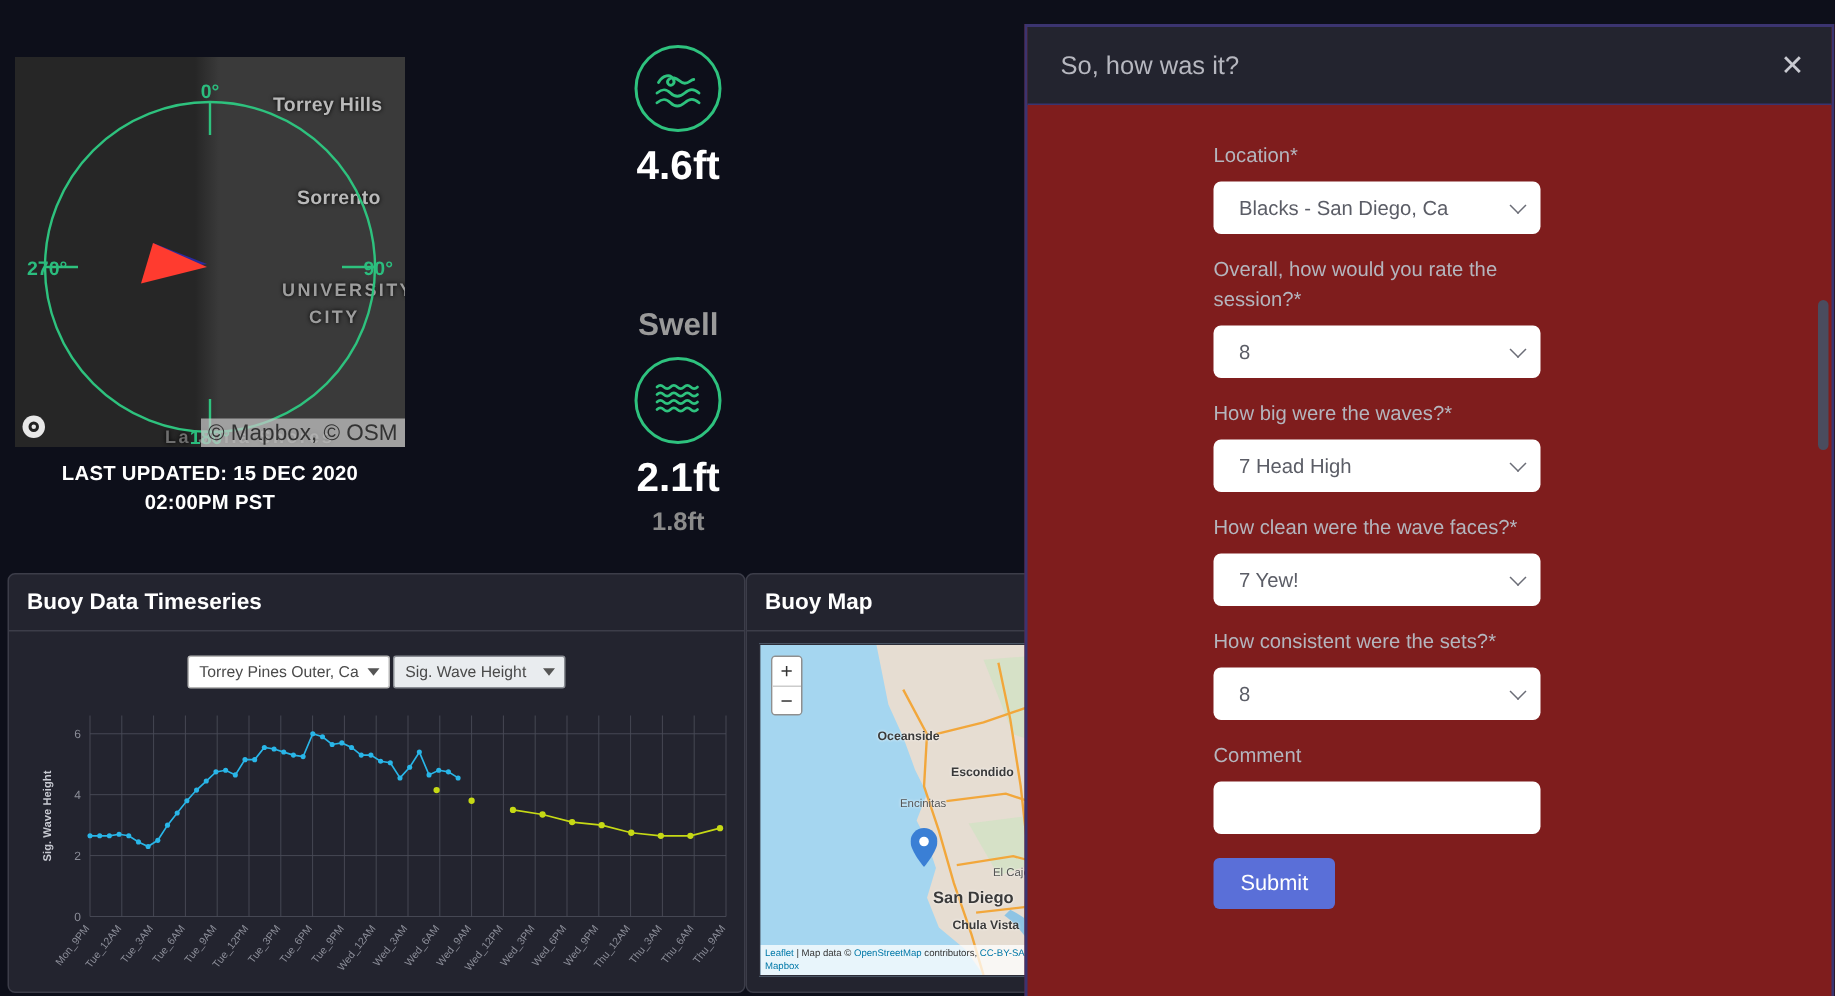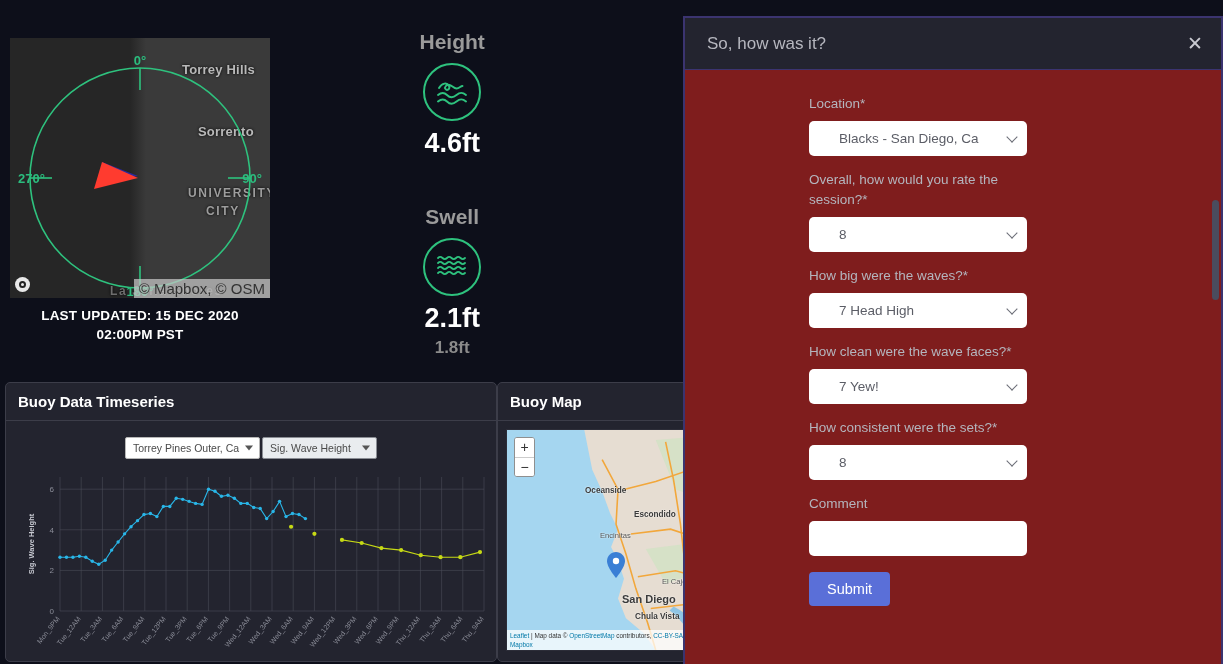--- a/index.html
+++ b/index.html
@@ -116,21 +116,21 @@
     display:flex; align-items:center; padding:0 18px 0 22px;
   }
   .modal-title { flex:1; color:#b6b7bf; font-size:17px; }
   .modal-close { color:#c9cad1; font-size:19px; background:none; border:none; cursor:pointer;
                  font-family:"Liberation Sans",sans-serif; }
   .modal-body { flex:1; padding:24px 0 0 0; overflow:hidden; position:relative; }
   .form-col { width:218px; margin-left:124px; }
   .f-label { color:#b4b5bd; font-size:13.5px; line-height:20px; margin-bottom:7px; }
   .f-select {
     width:100%; height:35px; background:#fff; border:none; border-radius:5px;
-    color:#5b5d66; font-size:13.5px; padding:0 28px 0 30px; margin-bottom:14px;
+    color:#5b5d66; font-size:13.5px; padding:0 28px 0 17px; margin-bottom:14px;
     position:relative; display:flex; align-items:center;
   }
   .f-select .chev {
     position:absolute; right:11px; top:12px; width:8px; height:8px;
     border-right:1.6px solid #6b6d77; border-bottom:1.6px solid #6b6d77;
     transform:rotate(45deg);
   }
   .f-input { width:100%; height:35px; background:#fff; border:none; border-radius:5px;
              margin-bottom:16px; font-size:13.5px; padding:0 12px; color:#333;
              font-family:"Liberation Sans",sans-serif; }
@@ -194,21 +194,20 @@
       <div class="last-updated">
         <div>LAST UPDATED: 15 DEC 2020</div>
         <div>02:00PM PST</div>
       </div>
     </div>
 
     <div class="stats">
       <div class="stat-row">
 
         <div class="stat">
-          <div class="stat-title">Height</div>
           <div class="stat-icon">
             <svg width="36" height="30" viewBox="0 0 36 30" fill="none" stroke="#2ec27e" stroke-width="1.9" stroke-linecap="round">
               <path d="M5 11 c3-5 8-6 10-2 c1.5 3-2 5-3.5 3 c-1.5-2 1-4.5 4-4 c3 .5 4 3.5 7 3.5 c3 0 4-2.5 6-2.5"></path>
               <path d="M4 18 c3.5-3 6-3 9 0 s6 3 9.5 0 s6-3 9.5 0"></path>
               <path d="M4 24.5 c3.5-3 6-3 9 0 s6 3 9.5 0 s6-3 9.5 0"></path>
             </svg>
           </div>
           <div class="stat-val">4.6ft</div>
         </div>
 

